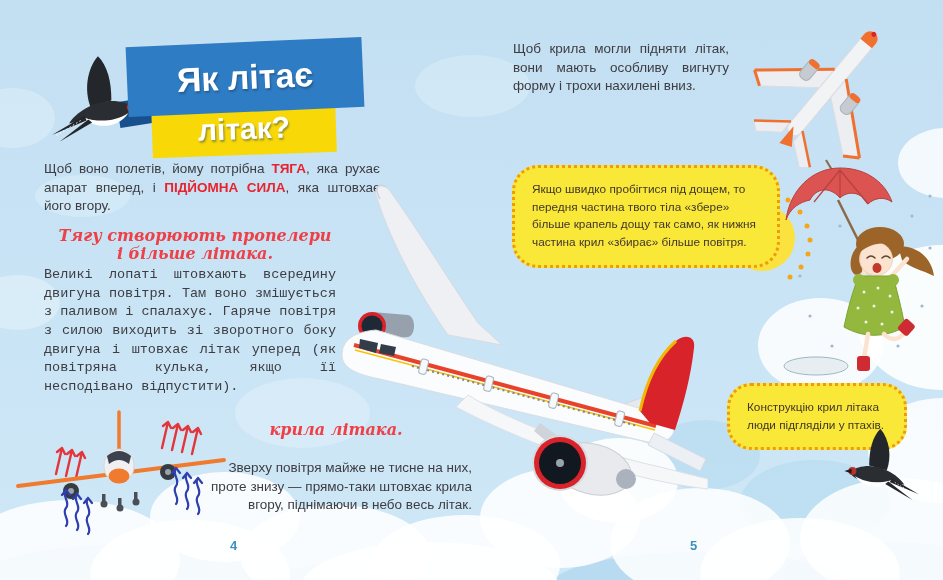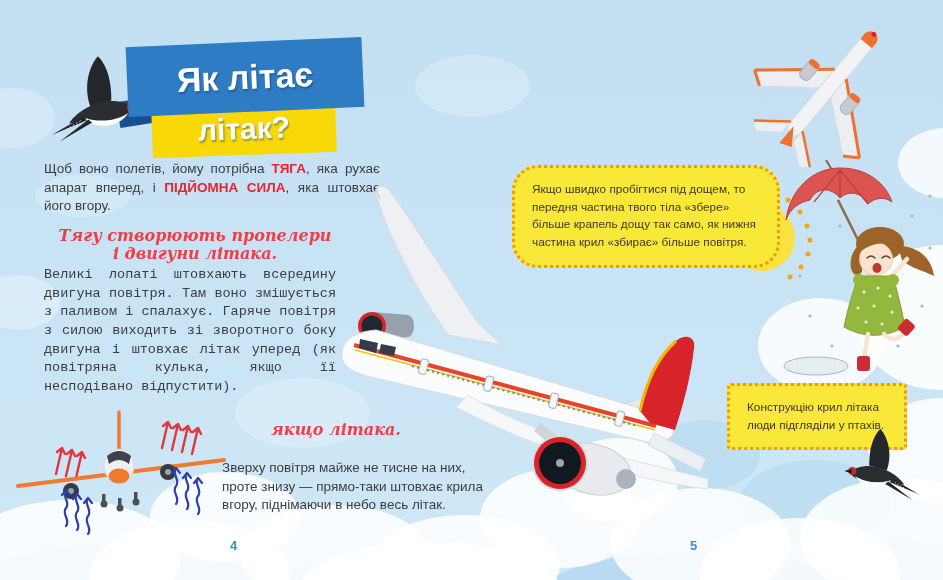--- a/index.html
+++ b/index.html
@@ -85,21 +85,21 @@
   <div class="abs banner" id="banner-yellow">
     <span>літак?</span>
   </div>
 
   <p class="abs body-text" style="left:44px;top:160px;width:336px;">
     <span>Щоб воно полетів, йому потрібна </span><span class="red-bold">ТЯГА</span><span>, яка рухає апарат вперед, і </span><span class="red-bold">ПІДЙОМНА СИЛА</span><span>, яка штовхає його вгору.</span>
   </p>
 
   <div class="abs script" style="left:30px;top:227px;width:330px;">
     <div>Тягу створюють пропелери</div>
-    <div>і двигуни літака.</div>
+    <div>і більше літака.</div>
   </div>
 
   <p class="abs body-text" style="left:44px;top:266px;width:292px;font-family:Liberation Mono, monospace;">Великі лопаті штовхають всередину двигуна повітря. Там воно змішується з паливом і спалахує. Гаряче повітря з силою виходить зі зворотного боку двигуна і штовхає літак уперед (як повітряна кулька, якщо її несподівано відпустити).</p>
 
   <div class="abs" style="left:14px;top:404px;width:215px;height:135px;z-index:5;">
     <svg width="215" height="135" viewBox="0 0 215 135">
 
       <g stroke="#e2363c" stroke-width="2.4" fill="none" stroke-linecap="round">
         <path d="M42 70 L48 44 M48 44 l-5 4 M48 44 l3 6"></path>
         <path d="M52 72 L58 46 M58 46 l-5 4 M58 46 l3 6"></path>
@@ -136,24 +136,24 @@
         <path d="M63 126 C68 120 58 114 63 108 C68 102 58 96 63 90 M63 90 l-4 5 M63 90 l4 5"></path>
         <path d="M74 130 C79 124 69 118 74 112 C79 106 69 100 74 94 M74 94 l-4 5 M74 94 l4 5"></path>
         <path d="M162 100 C167 94 157 88 162 82 C167 76 157 70 162 64 M162 64 l-4 5 M162 64 l4 5"></path>
         <path d="M173 105 C178 99 168 93 173 87 C178 81 168 75 173 69 M173 69 l-4 5 M173 69 l4 5"></path>
         <path d="M184 110 C189 104 179 98 184 92 C189 86 179 80 184 74 M184 74 l-4 5 M184 74 l4 5"></path>
       </g>
     </svg>
   </div>
 
   <div class="abs script" style="left:210px;top:421px;width:252px;">
-    <div>якщо літака.</div>
-  </div>
-
-  <p class="abs body-text" style="left:222px;top:459px;width:262px;text-align:left;">Зверху повітря майже не тисне на них, проте знизу — прямо-таки штовхає крила вгору, піднімаючи в небо весь літак.</p>
+    <div>крила літака.</div>
+  </div>
+
+  <p class="abs body-text" style="left:210px;top:459px;width:262px;text-align:right;">Зверху повітря майже не тисне на них, проте знизу — прямо-таки штовхає крила вгору, піднімаючи в небо весь літак.</p>
 
   <div class="abs pagenum" style="left:230px;top:538px;">4</div>
 
   <div class="abs" style="left:320px;top:183px;width:388px;height:340px;z-index:7;">
     <svg width="388" height="340" viewBox="0 0 388 340">
 
       <path d="M57 15 C52 4 62 -2 70 8 C96 44 128 96 158 140 L182 162 L128 152 C100 112 72 62 57 15 Z" fill="#eef0f4" stroke="#d7dbe2" stroke-width="1"></path>
       <path d="M60 16 C54 6 58 -2 66 4" stroke="#cfd4dc" stroke-width="1.5" fill="none"></path>
 
       <path d="M52 129 L88 132 C96 134 96 152 88 154 L52 157 Z" fill="#97a1ad"></path>
@@ -189,20 +189,21 @@
       <path d="M220 240 L250 262 L238 268 L214 248 Z" fill="#cfd4db"></path>
       <ellipse cx="272" cy="286" rx="40" ry="25" transform="rotate(14 272 286)" fill="#e8eaee" stroke="#c9ced6"></ellipse>
       <circle cx="306" cy="296" r="10" fill="#aab2bd"></circle>
       <circle cx="240" cy="280" r="28" fill="#d6dade"></circle>
       <circle cx="240" cy="280" r="26" fill="#d8232a"></circle>
       <circle cx="240" cy="280" r="21" fill="#12181f"></circle>
       <circle cx="240" cy="280" r="4" fill="#9aa3ad"></circle>
     </svg>
   </div>
 
+  <p class="abs body-text" style="left:513px;top:40px;width:216px;">Щоб крила могли підняти літак, вони мають особливу вигнуту форму і трохи нахилені вниз.</p>
 
   <div class="abs" style="left:728px;top:8px;width:195px;height:170px;z-index:5;">
     <svg width="195" height="170" viewBox="0 0 195 170">
       <g transform="rotate(40 96 85)">
         <rect x="89" y="6" width="15" height="132" rx="7.5" fill="#f2f3f5" stroke="#d9dce1"></rect>
         <path d="M89 14 C89 4 104 4 104 14 L104 20 L89 20 Z" fill="#f07030"></path>
         <circle cx="96.5" cy="8" r="2.5" fill="#d8232a"></circle>
         <path d="M89 60 L28 112 L42 121 L89 84 Z" fill="#eceef1" stroke="#dadde2"></path>
         <path d="M89 60 L28 112" stroke="#f07030" stroke-width="3"></path>
         <path d="M28 112 L42 121" stroke="#f07030" stroke-width="3"></path>
@@ -289,21 +290,21 @@
       </g>
 
       <path d="M88 178 L84 202" stroke="#fbe3cf" stroke-width="4.5" stroke-linecap="round"></path>
       <path d="M104 178 C112 186 120 184 125 175" stroke="#fbe3cf" stroke-width="4.5" fill="none" stroke-linecap="round"></path>
 
       <rect x="77" y="200" width="13" height="15" rx="3" fill="#cf2b33"></rect>
       <rect x="120" y="164" width="13" height="14" rx="3" fill="#cf2b33" transform="rotate(42 126 171)"></rect>
     </svg>
   </div>
 
-  <div class="abs bubble" style="left:727px;top:383px;width:180px;border-radius:4px;">Конструкцію крил літака люди підгляділи у птахів.</div>
+  <div class="abs bubble" style="left:727px;top:383px;width:180px;border-radius:24px;">Конструкцію крил літака люди підгляділи у птахів.</div>
 
   <div class="abs" style="left:842px;top:416px;width:80px;height:95px;z-index:7;">
     <svg width="80" height="95" viewBox="0 0 100 95">
       <path d="M48 4 C60 18 62 40 56 56 L34 50 C34 30 38 14 48 4 Z" fill="#23262a"></path>
       <path d="M10 58 C22 48 44 48 60 58 C70 64 74 68 78 74 L60 70 C40 74 20 70 12 62 Z" fill="#2a2e33"></path>
       <path d="M16 63 C30 72 48 73 62 68 C52 80 28 80 16 63 Z" fill="#ffffff"></path>
       <circle cx="13" cy="57" r="5" fill="#b8332c"></circle>
       <path d="M3 57 L12 54 L12 60 Z" fill="#1c1c1c"></path>
       <path d="M62 66 L96 86 L60 71 Z" fill="#23262a"></path>
       <path d="M58 70 L88 93 L54 73 Z" fill="#23262a"></path>

